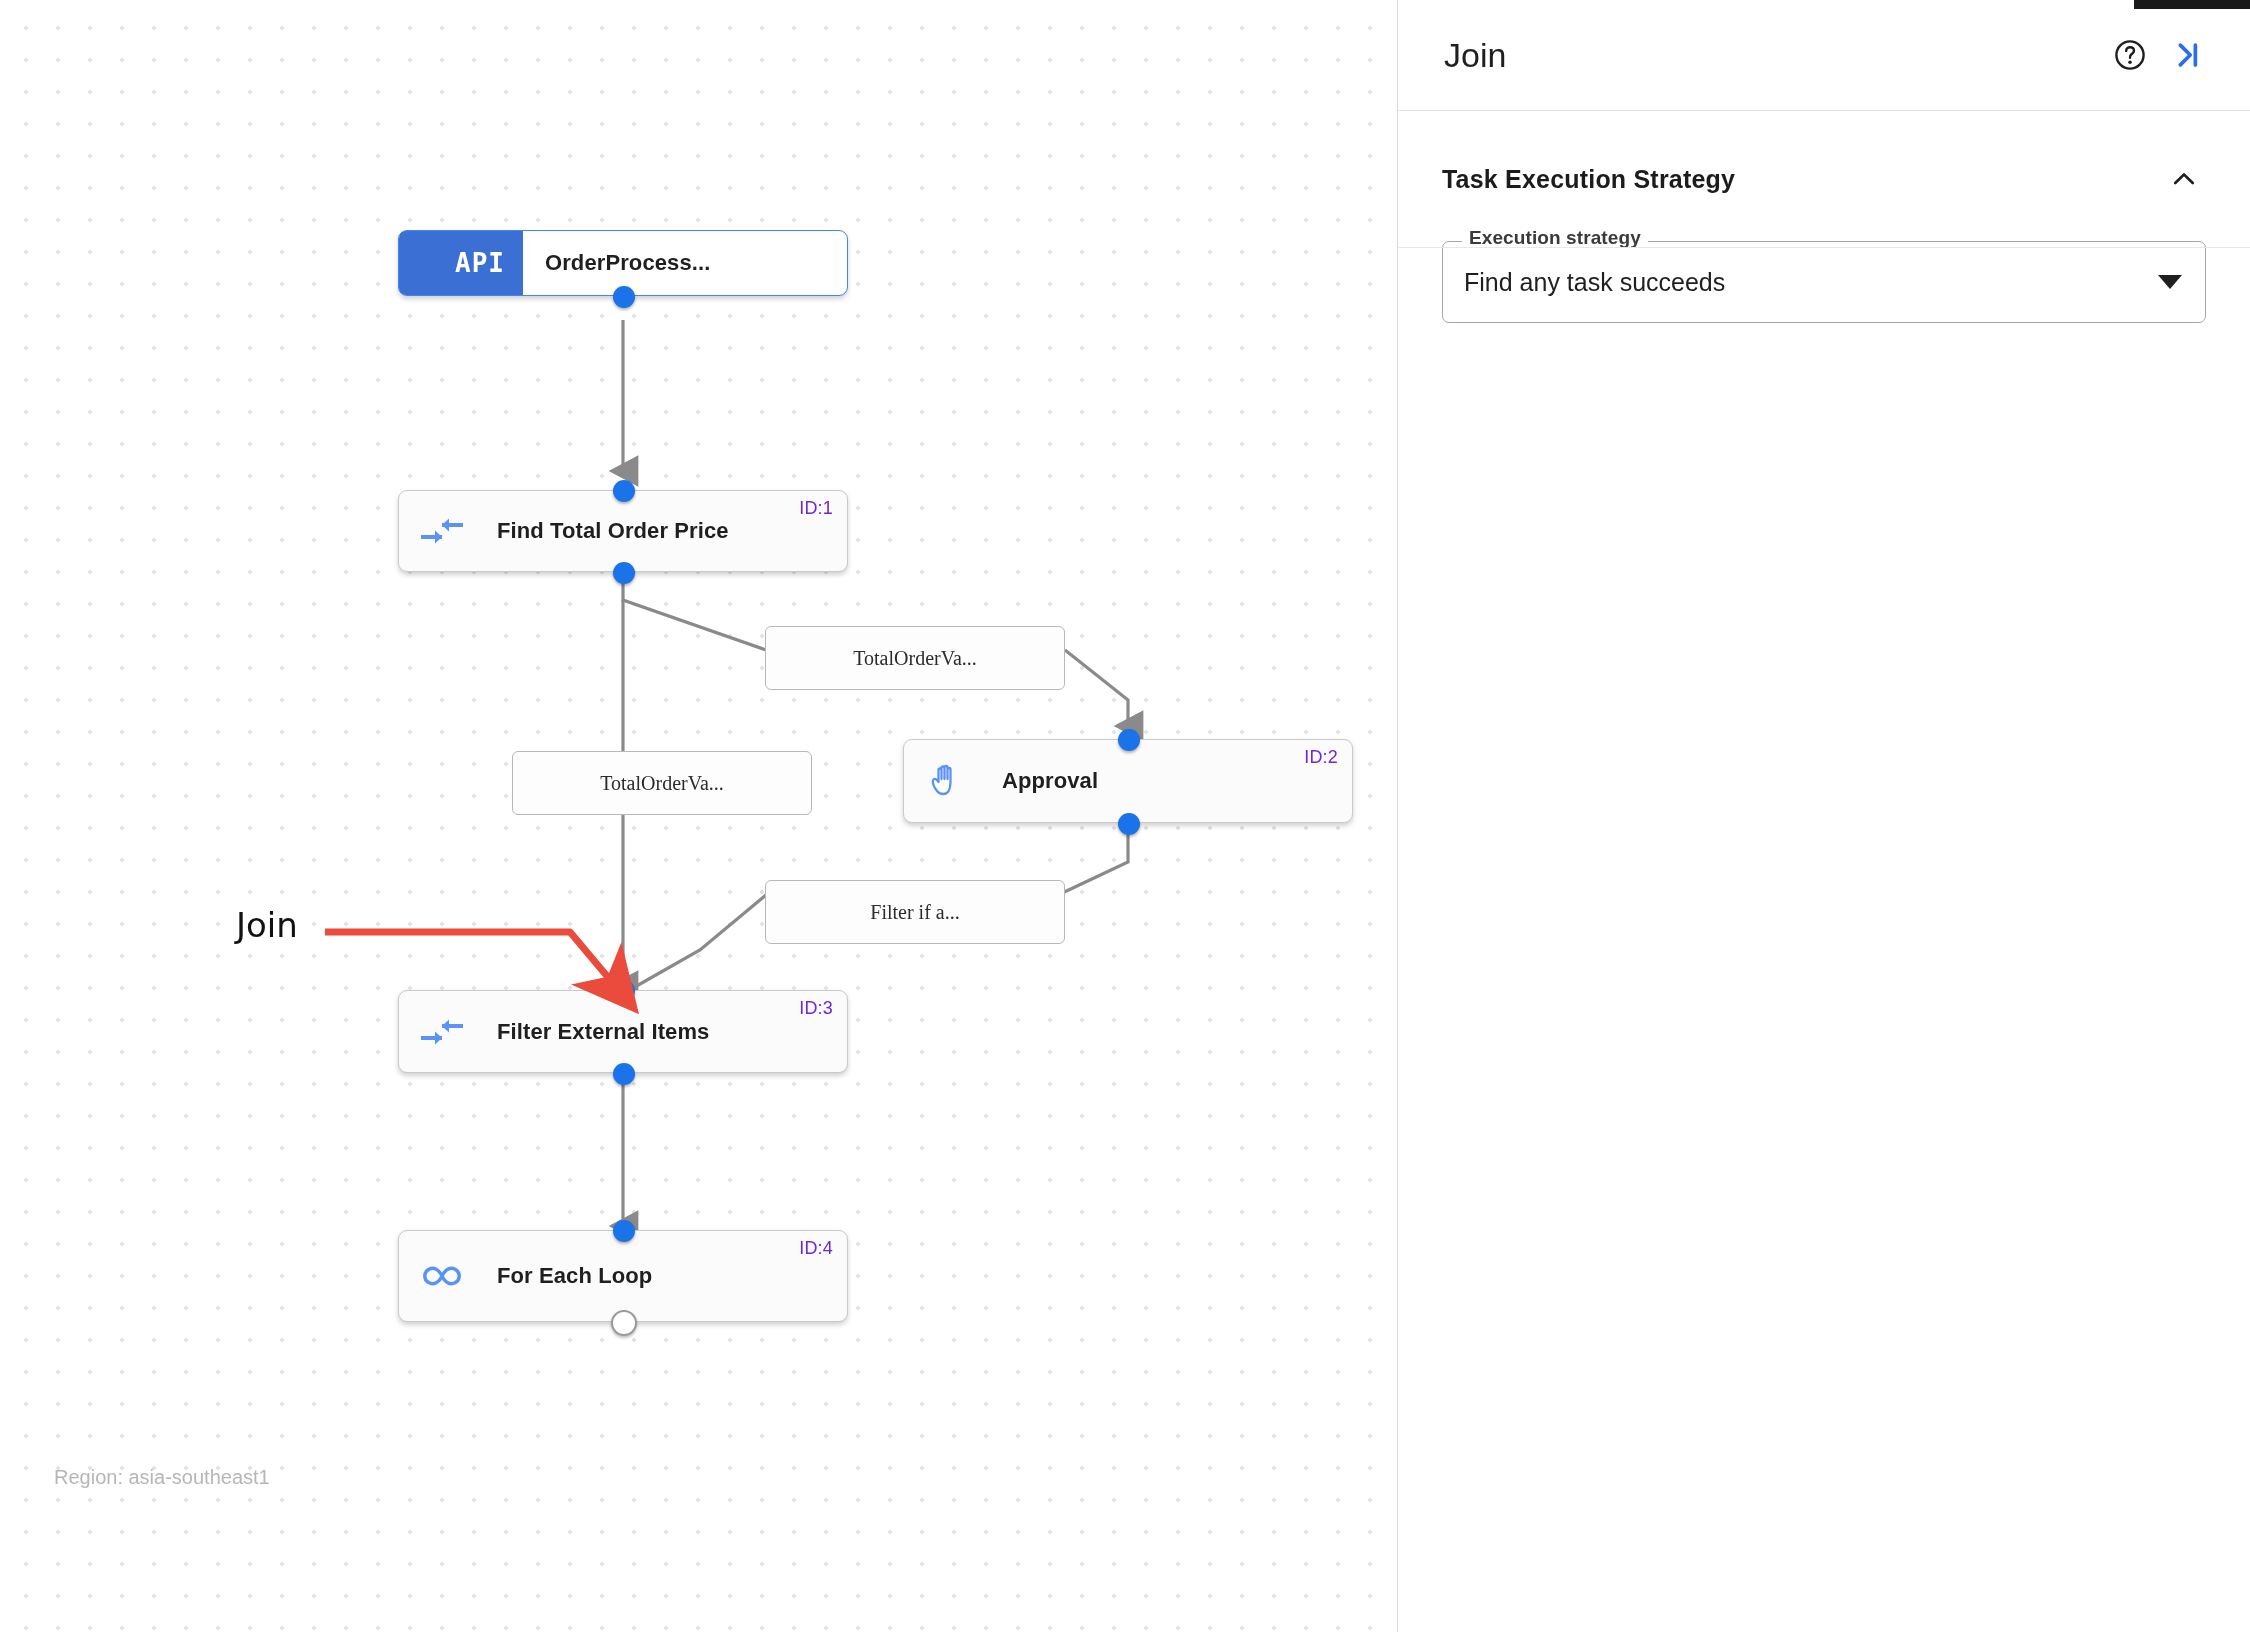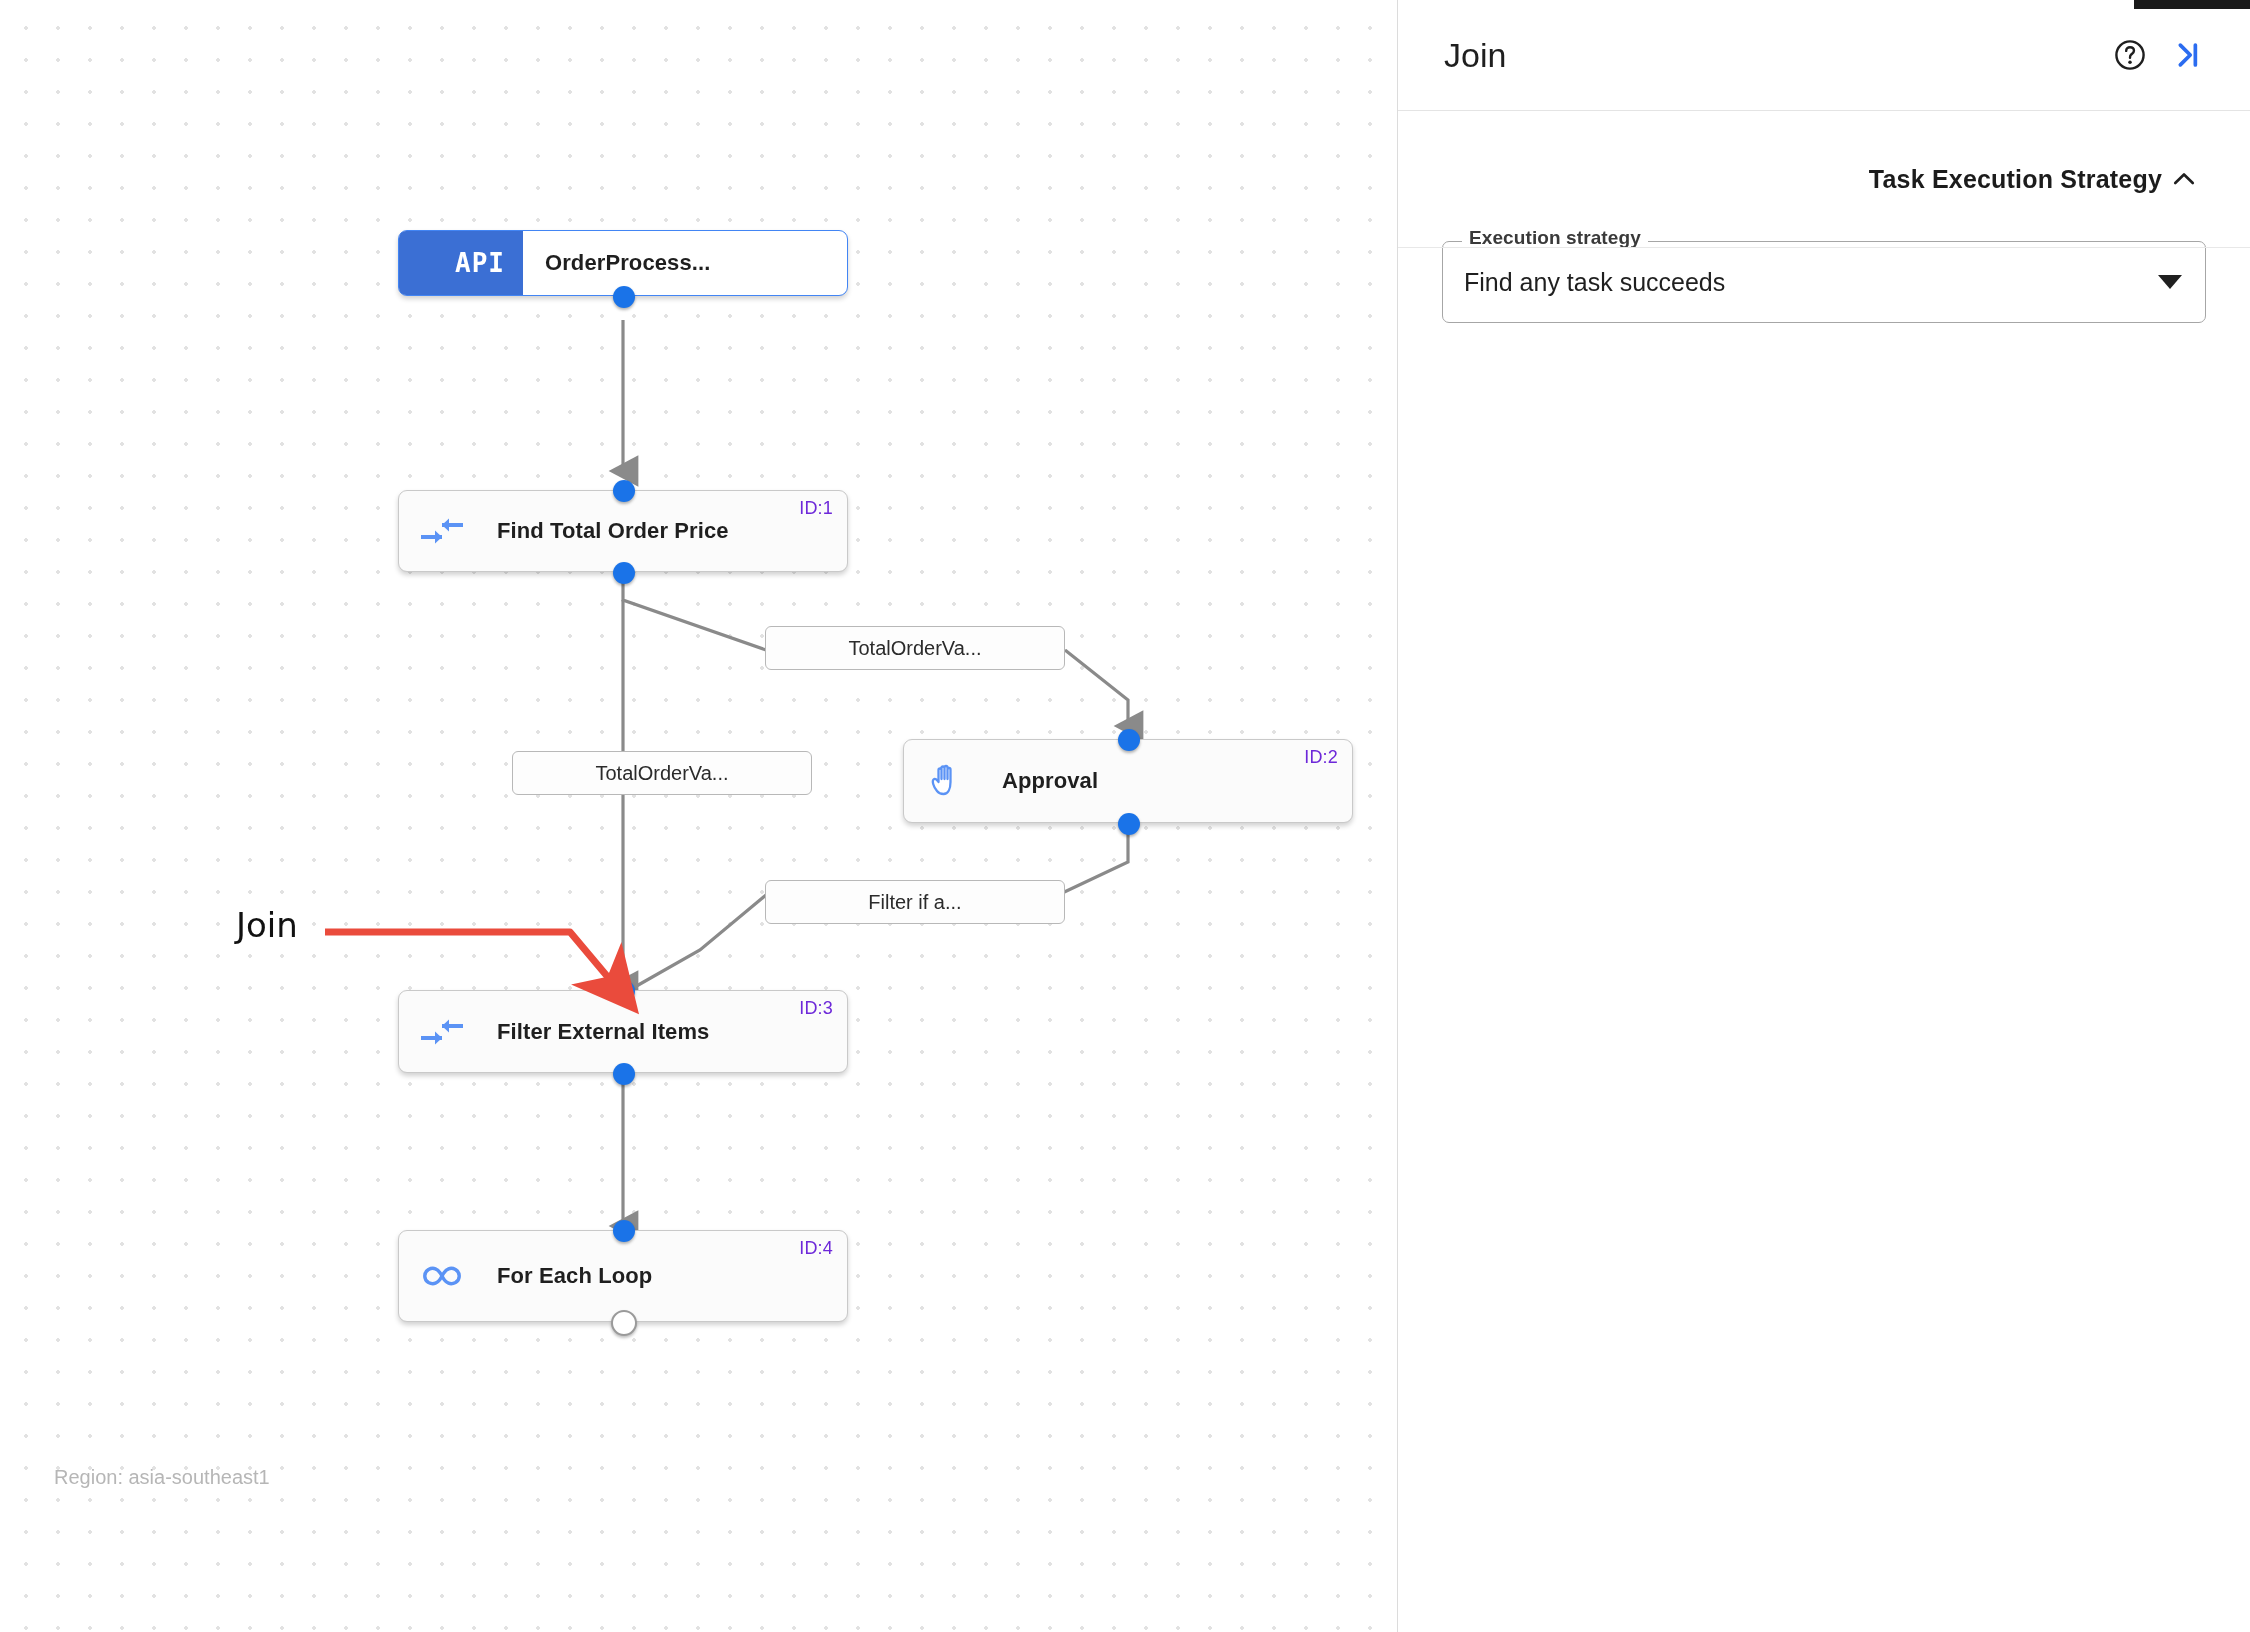--- a/index.html
+++ b/index.html
@@ -71,25 +71,26 @@
     transform:translate(-50%,-50%);
   }
   .port.hollow{background:#ffffff;border:2px solid #9a9a9a;box-shadow:0 2px 3px rgba(0,0,0,.25);}
 
   
   .edge-label{
     position:absolute;
     background:#fdfdfd;
     border:1px solid #b8b8b8;
     border-radius:6px;
-    height:44px;
+    height:64px;
     display:flex;align-items:center;justify-content:center;
     font-size:20px;color:#2b2b2b;
     box-sizing:border-box;
     white-space:nowrap;
+    font-family:Liberation Serif, serif;
   }
 
   
   #region-label{
     position:absolute;left:54px;top:1466px;
     font-size:20px;color:#b6b6b6;white-space:nowrap;
   }
 
   
   #annot-text{
@@ -119,21 +120,20 @@
   }
   .hdr-icon{
     width:56px;height:56px;
     display:flex;align-items:center;justify-content:center;
     cursor:pointer;
   }
   #panel-body{padding:0 44px;box-sizing:border-box;}
   #section-header{
     display:flex;align-items:center;
     padding:46px 0 0 0;
-    text-align:right;
   }
   #section-title{
     font-size:25px;font-weight:bold;color:#1c1c1c;flex:1 1 auto;
     letter-spacing:.2px;
   }
   #section-chevron{
     width:44px;height:44px;display:flex;align-items:center;justify-content:center;cursor:pointer;
   }
   #field-wrap{
     position:relative;

